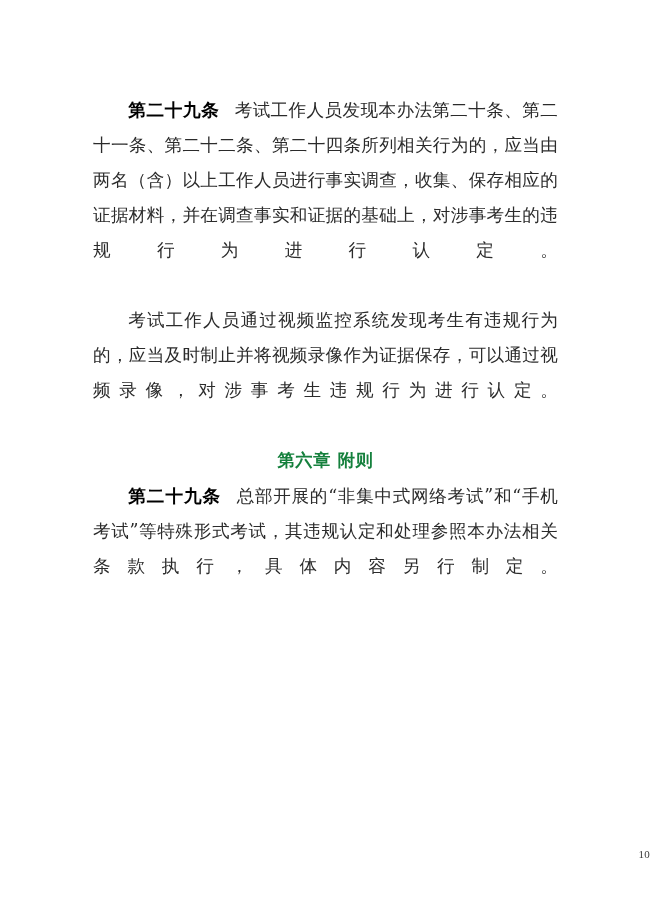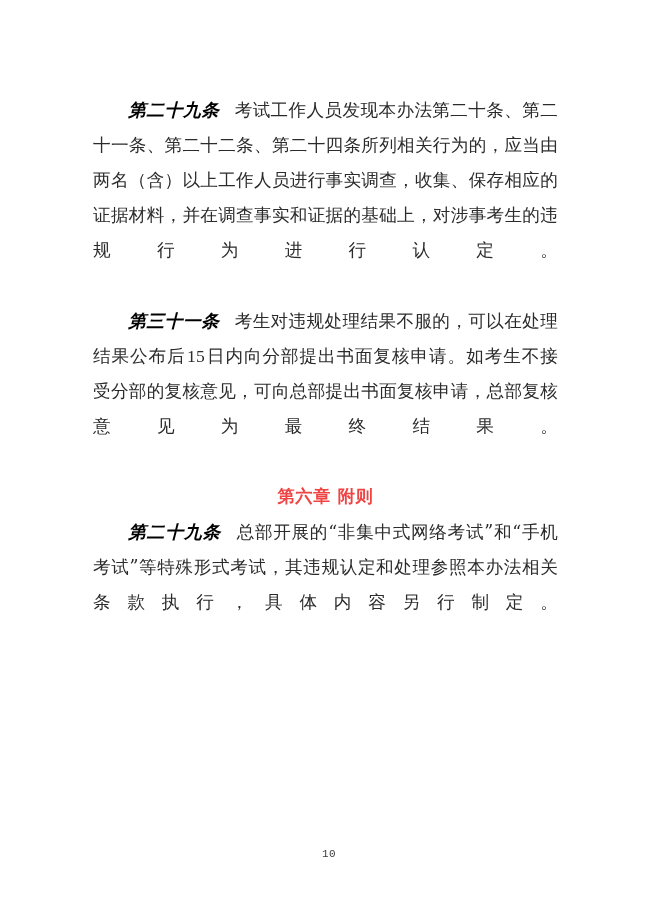--- a/index.html
+++ b/index.html
@@ -46,21 +46,20 @@
     display: inline-block;
     width: 100%;
   }
 
   
   .art-label {
     font-family: "DejaVu Serif", "Liberation Serif", serif;
     font-weight: bold;
     color: #000000;
     letter-spacing: 0.5px;
-    font-style: italic;
   }
 
   
   .art-gap {
     display: inline-block;
     width: 0.85em;
   }
 
   
   .num {
@@ -68,58 +67,58 @@
     padding: 0 1.5px;
     letter-spacing: 0;
   }
 
   
   .chapter-heading {
     font-family: "Liberation Sans", "DejaVu Sans", sans-serif;
     font-weight: bold;
     font-size: 17.2px;
     line-height: 35px;
-    color: #ef4444;
+    color: #15803d;
     text-align: center;
     text-indent: 0;
     margin: 0;
     letter-spacing: 0.6px;
   }
   .chapter-heading::after { content: none; }
 
   .chapter-gap {
     display: inline-block;
     width: 0.4em;
   }
 
   
   .page-number {
     position: absolute;
     left: 8px;
     right: 0;
     top: 848px;
-    text-align: center;
-    font-family: Liberation Mono, monospace;
+    text-align: right;
+    font-family: Liberation Serif, serif;
     font-size: 11px;
     color: #3a3a3a;
     letter-spacing: 0.3px;
   }
 </style>
 </head>
 <body>
 
 <div class="page">
 
   <div class="content">
 
     <p class="para"><span class="art-label">第二十九条</span><span class="art-gap"></span><span>考试工作人员发现本办法第二十条、第二十一条、第二十二条、第二十四条所列相关行为的，应当由两名（含）以上工作人员进行事实调查，收集、保存相应的证据材料，并在调查事实和证据的基础上，对涉事考生的违规行为进行认定。</span></p>
 
+    <p class="para"><span>考试工作人员通过视频监控系统发现考生有违规行为的，应当及时制止并将视频录像作为证据保存，可以通过视频录像，对涉事考生违规行为进行认定。</span></p>
 
 
-    <p class="para"><span class="art-label">第三十一条</span><span class="art-gap"></span><span>考生对违规处理结果不服的，可以在处理结果公布后</span><span class="num">15</span><span>日内向分部提出书面复核申请。如考生不接受分部的复核意见，可向总部提出书面复核申请，总部复核意见为最终结果。</span></p>
 
     <p class="para chapter-heading"><span>第六章</span><span class="chapter-gap"></span><span>附则</span></p>
 
     <p class="para"><span class="art-label">第二十九条</span><span class="art-gap"></span><span>总部开展的“非集中式网络考试”和“手机考试”等特殊形式考试，其违规认定和处理参照本办法相关条款执行，具体内容另行制定。</span></p>
 
   </div>
 
   <div class="page-number">10</div>
 
 </div>

